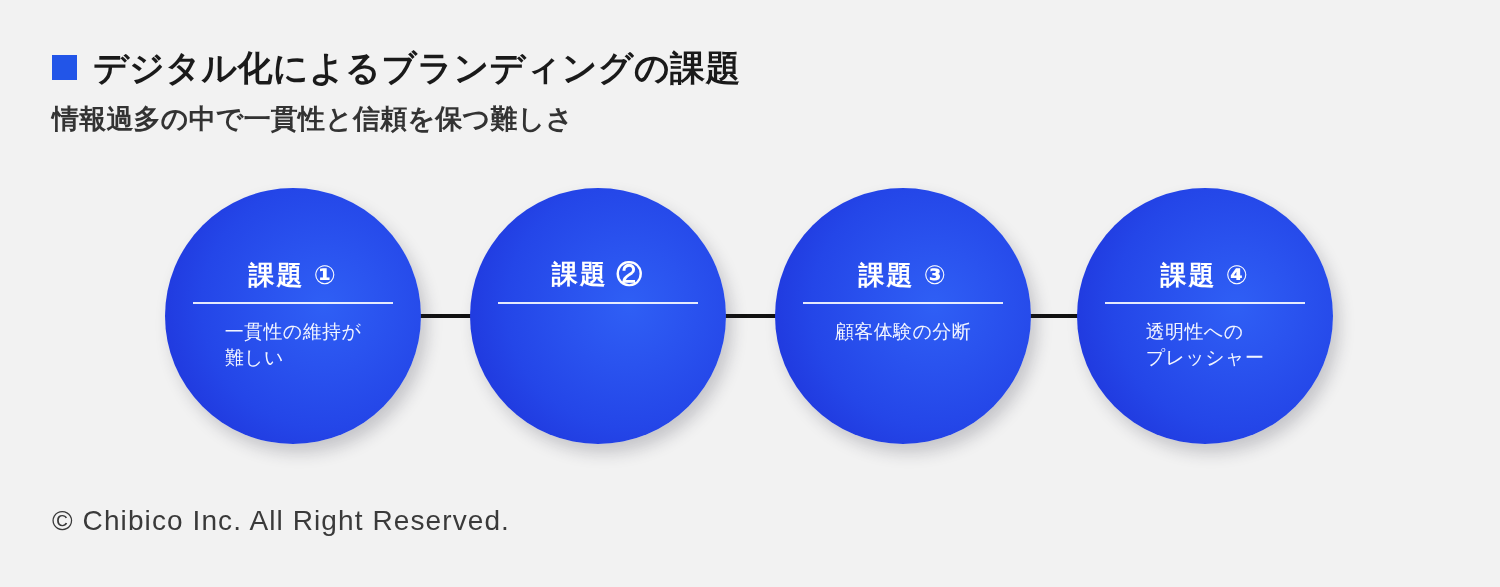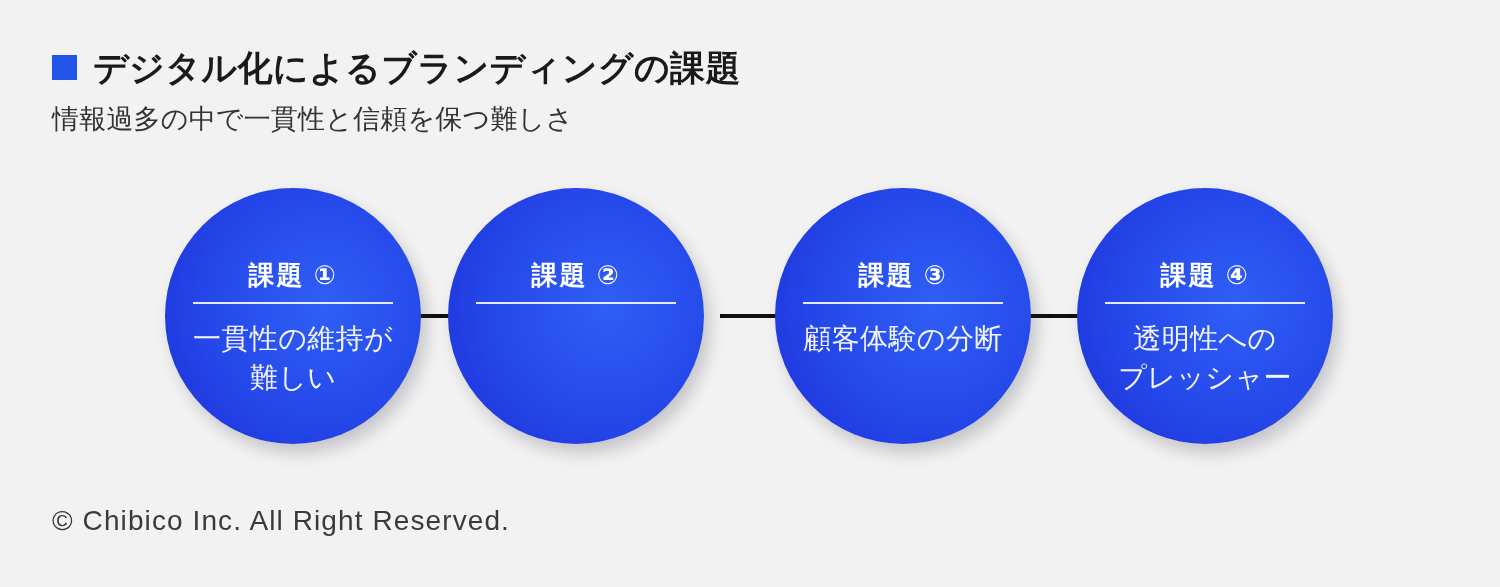--- a/index.html
+++ b/index.html
@@ -48,21 +48,21 @@
     font-size: 35px;
     font-weight: bold;
     color: #1a1a1a;
     letter-spacing: 0.3px;
     line-height: 1;
     white-space: nowrap;
   }
   .subtitle-text {
     margin-top: 14px;
     font-size: 27px;
-    font-weight: normal;
+    font-weight: bold;
     color: #333333;
     line-height: 1.15;
     letter-spacing: 0.2px;
     white-space: nowrap;
   }
 
   
   .diagram {
     position: absolute;
     left: 0;
@@ -106,32 +106,32 @@
     text-align: center;
     white-space: nowrap;
   }
   .node-divider {
     width: 200px;
     height: 1.5px;
     background: rgba(255, 255, 255, 0.88);
     margin: 14px 0 15px 0;
   }
   .node-body {
-    font-size: 28px;
+    font-size: 19px;
     font-weight: normal;
     color: #f2f5ff;
     line-height: 1.42;
-    text-align: center;
+    text-align: left;
     white-space: pre-line;
     letter-spacing: 0.4px;
   }
 
   
   .node.n1 { left: 165px; }
-  .node.n2 { left: 448px; }
+  .node.n2 { left: 470px; font-family: Liberation Serif, serif; }
   .node.n3 { left: 775px; }
   .node.n4 { left: 1077px; }
 
   .connector.c1 { left: 415px; width: 60px; }
   .connector.c2 { left: 720px; width: 60px; }
   .connector.c3 { left: 1026px; width: 56px; }
 
   
   .footer {
     position: absolute;

